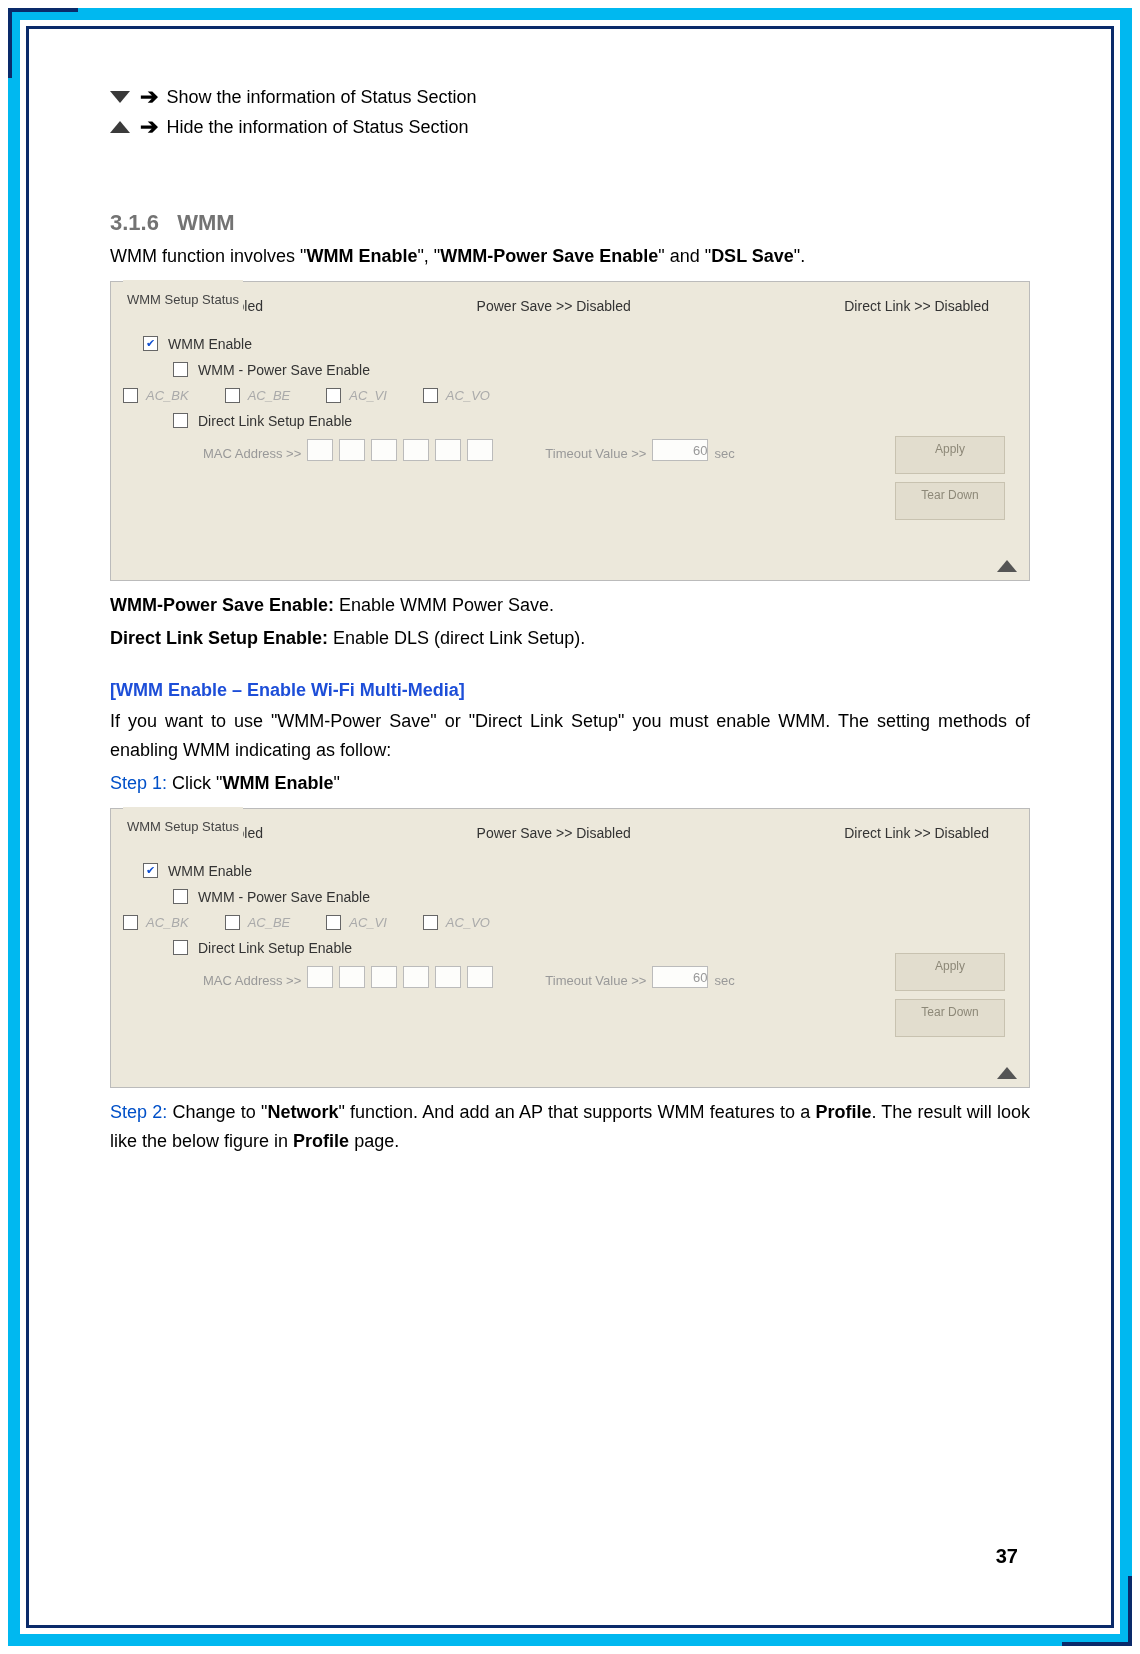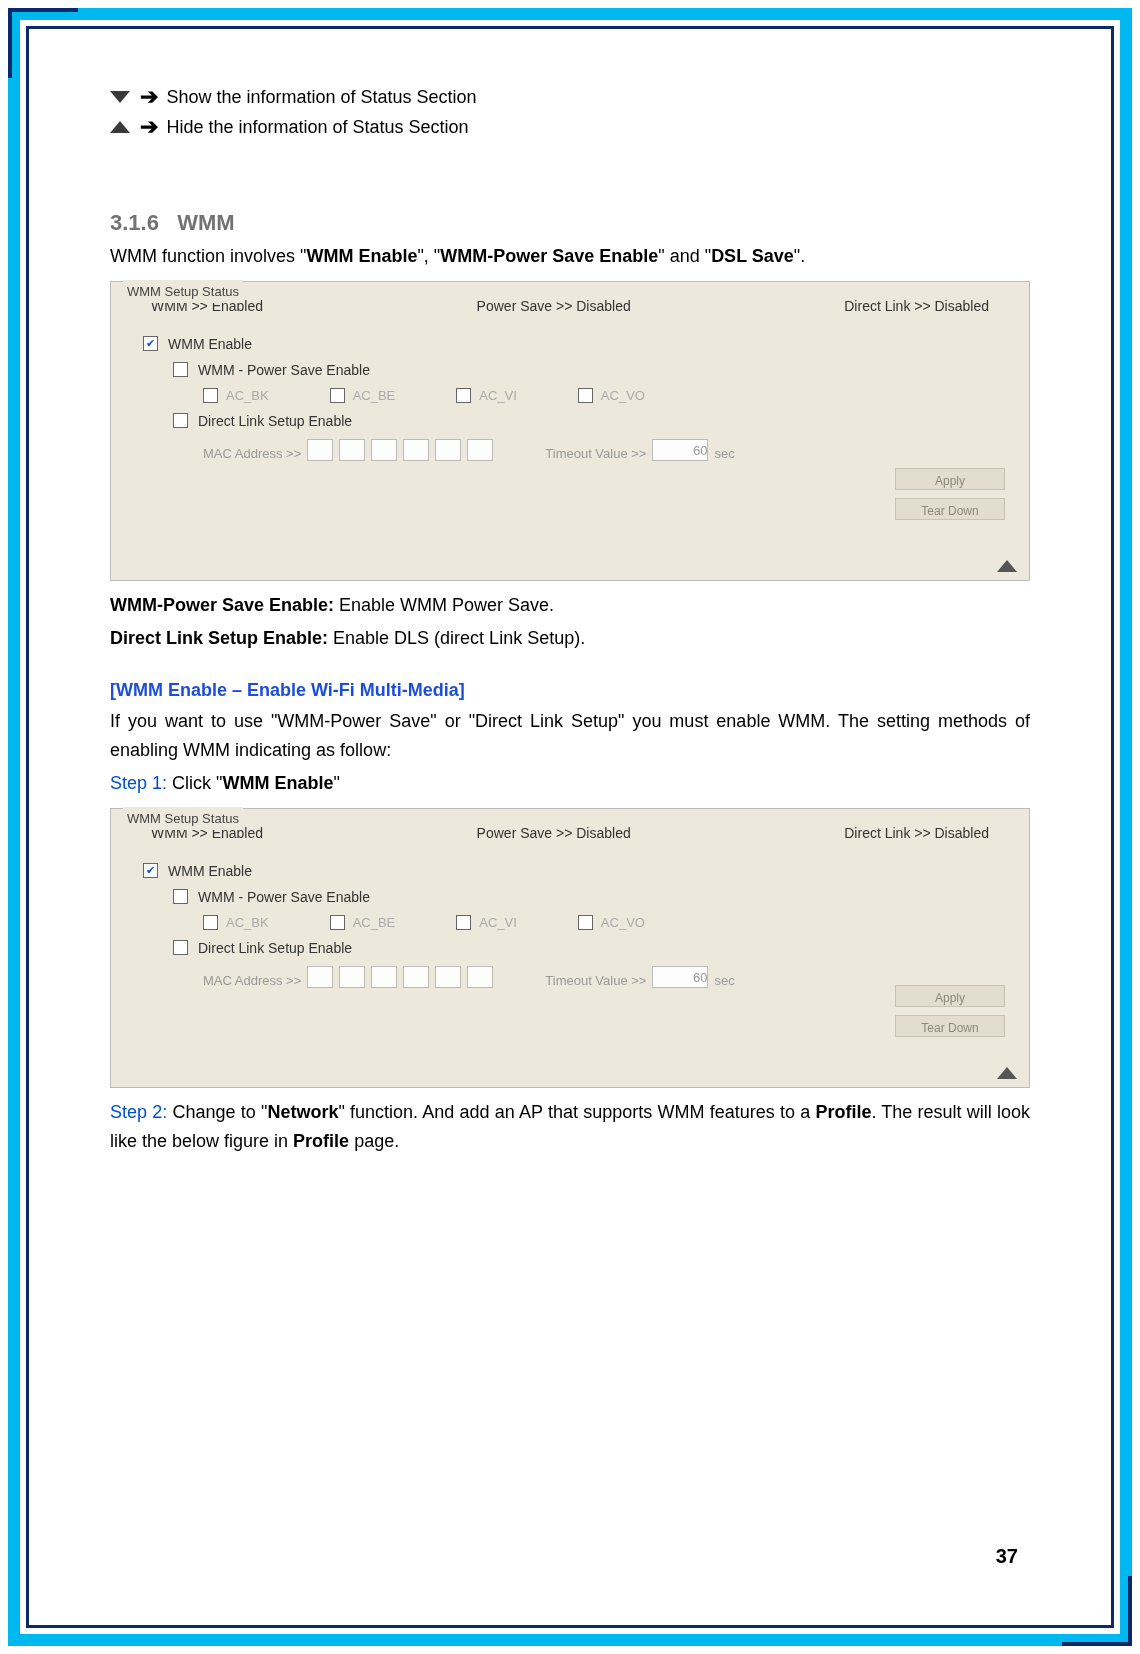--- a/index.html
+++ b/index.html
@@ -43,33 +43,33 @@
     .bold { font-weight:bold; }
 
     .panel {
       background: #ece8db;
       border: 1px solid #bbb;
       position: relative;
       padding: 10px 12px 30px 12px;
       margin: 10px 0 10px 0;
       font-family: Tahoma, sans-serif;
     }
-    .fieldset-legend { position:absolute; top:-2px; left:12px; background:#ece8db; font-size:13px; color:#444; padding:4px 4px;}
+    .fieldset-legend { position:absolute; top:-2px; left:12px; background:#ece8db; font-size:13px; color:#444; padding:12px 4px;}
     .status-row { display:flex; justify-content:space-between; padding:6px 28px 12px 28px; font-size:14px; color:#333; }
     .chk-line { display:flex; align-items:center; gap:10px; font-size:14px; color:#333; margin:10px 0 10px 20px;}
     .chk-line.indent1 { margin-left:50px; }
     .mini-checkbox { width:15px; height:15px; border:1px solid #666; background:#fff; display:inline-flex; align-items:center; justify-content:center; font-size:11px; color:#1050d0;}
-    .ac-row { display:flex; gap:61px; margin-left:80px; font-size:13px; color:#888; margin-top:6px; margin-bottom:6px;}
+    .ac-row { display:flex; gap:36px; font-size:13px; color:#888; margin-top:6px; margin-bottom:6px;font-style:italic;}
     .ac-item { display:flex; align-items:center; gap:8px; }
     .disabled { color:#aaa; }
     .mac-row { display:flex; align-items:flex-end; gap:6px; margin-left:80px; font-size:13px; color:#999; margin-top:10px;}
     .mac-box { width:26px; height:22px; border:1px solid #bbb; background:#fdfdfb; }
     .timeout-box { width:56px; height:22px; border:1px solid #bbb; background:#fdfdfb; text-align:right; font-size:13px; color:#999; line-height:22px;}
     .btn-col { position:absolute; right:24px; bottom:60px; display:flex; flex-direction:column; gap:8px; }
-    .flat-btn { width:110px; height:22px; background:#e2ddce; border:1px solid #c8c2b0; font-size:12px; color:#8d8878; text-align:center; line-height:24px;}
+    .flat-btn { width:110px; height:38px; background:#e2ddce; border:1px solid #c8c2b0; font-size:12px; color:#8d8878; text-align:center; line-height:24px;}
     .panel-tri-up { position:absolute; right:12px; bottom:8px; width:0; height:0; border-left:10px solid transparent; border-right:10px solid transparent; border-bottom:12px solid #555; }
 
     .subhead-blue { color:#1d4ed8; font-weight:bold; font-size:18px; margin-top:28px; margin-bottom:6px;}
     .step-label { color:#0050c8; font-weight:normal; }
 
     .page-number { position:absolute; bottom:6px; right:12px; font-weight:bold; font-size:20px;}
   </style>
 </head>
 <body>
 

